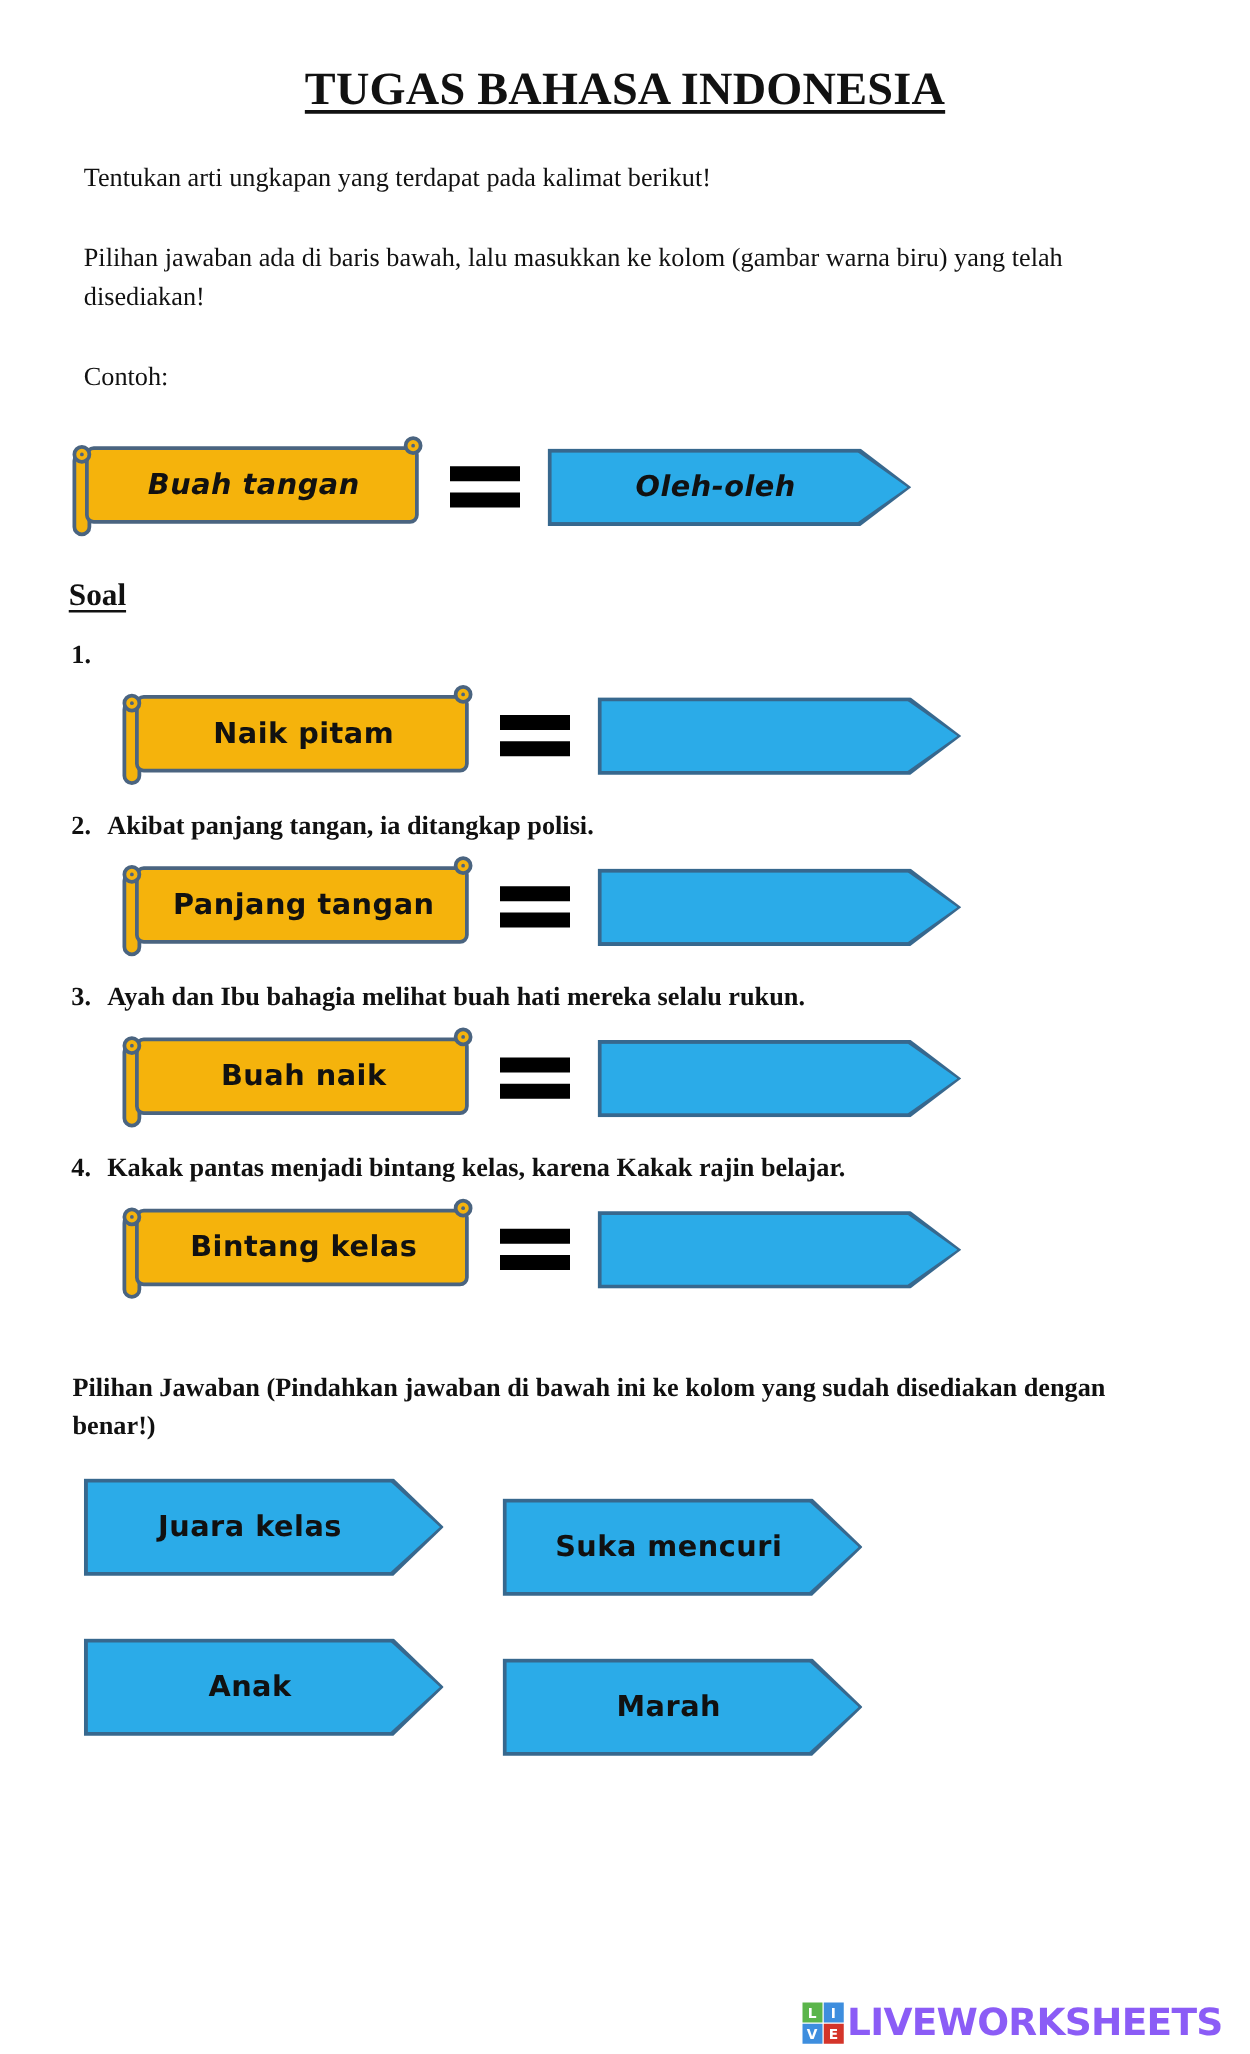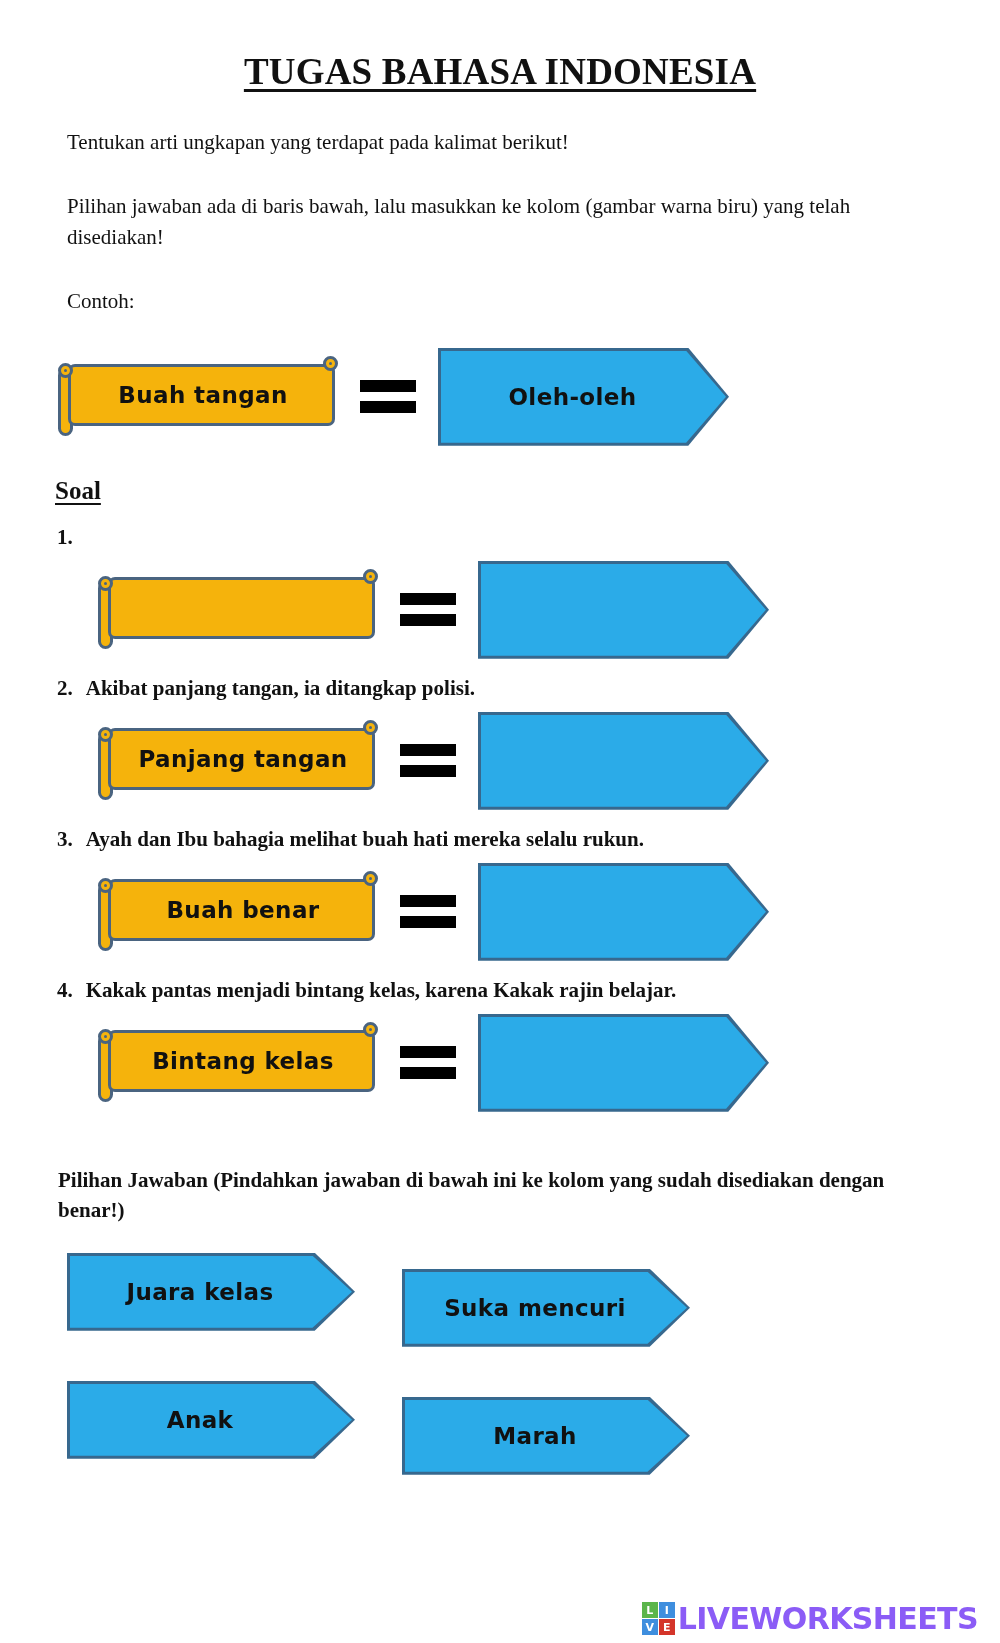--- a/index.html
+++ b/index.html
@@ -77,21 +77,21 @@
     padding-left: 3px;
     font-family: "Liberation Serif", "DejaVu Serif", serif;
   }
 
   
   .match-row {
     display: flex;
     align-items: center;
     padding-top: 14px;
   }
-  .match-row.example { padding-top: 22px; padding-left: 0px; }
+  .match-row.example { padding-top: 22px; padding-left: 0px; font-style: italic; }
   .match-row.question { padding-left: 40px; }
 
   
   .scroll {
     position: relative;
     width: 280px;
     height: 78px;
     flex: 0 0 auto;
   }
   .scroll .scroll-body {
@@ -169,21 +169,21 @@
   .equals .bar {
     width: 56px;
     height: 12px;
     background: #000000;
   }
 
   
   .arrow {
     position: relative;
     flex: 0 0 auto;
-    height: 92px;
+    height: 56px;
     width: 280px;
     display: flex;
     align-items: center;
     justify-content: center;
   }
   .arrow .arrow-shape {
     position: absolute;
     inset: 0;
     background: #2BABE8;
     clip-path: polygon(0% 0%, 86% 0%, 100% 50%, 86% 100%, 0% 100%);
@@ -295,20 +295,21 @@
 
   <p class="question-line">
     <span class="q-num">1.</span>
   </p>
   <div class="match-row question">
     <div class="scroll">
       <div class="scroll-roll"></div>
       <div class="scroll-body"></div>
       <div class="curl curl-left"></div>
       <div class="curl curl-right"></div>
+      <div class="scroll-label">Naik pitam</div>
     </div>
     <div class="equals">
       <div class="bar"></div>
       <div class="bar"></div>
     </div>
     <div class="arrow answer-slot">
       <div class="arrow-outer"></div>
       <div class="arrow-shape"></div>
       <div class="arrow-label"></div>
     </div>
@@ -340,21 +341,21 @@
   <p class="question-line">
     <span class="q-num">3.</span>
     <span>Ayah dan Ibu bahagia melihat buah hati mereka selalu rukun.</span>
   </p>
   <div class="match-row question">
     <div class="scroll">
       <div class="scroll-roll"></div>
       <div class="scroll-body"></div>
       <div class="curl curl-left"></div>
       <div class="curl curl-right"></div>
-      <div class="scroll-label">Buah benar</div>
+      <div class="scroll-label">Buah naik</div>
     </div>
     <div class="equals">
       <div class="bar"></div>
       <div class="bar"></div>
     </div>
     <div class="arrow answer-slot">
       <div class="arrow-outer"></div>
       <div class="arrow-shape"></div>
       <div class="arrow-label"></div>
     </div>

